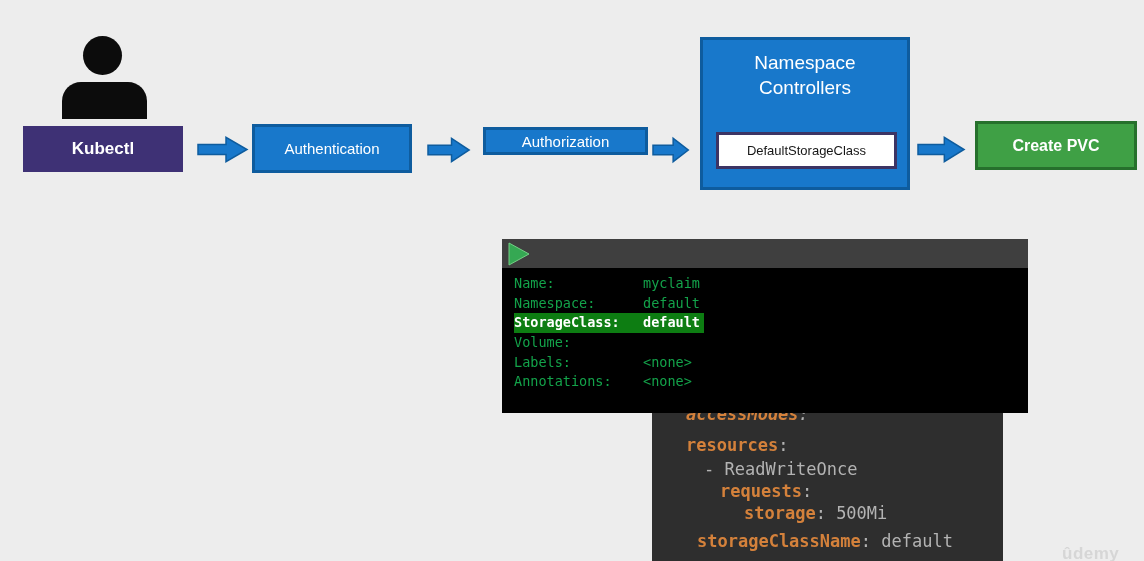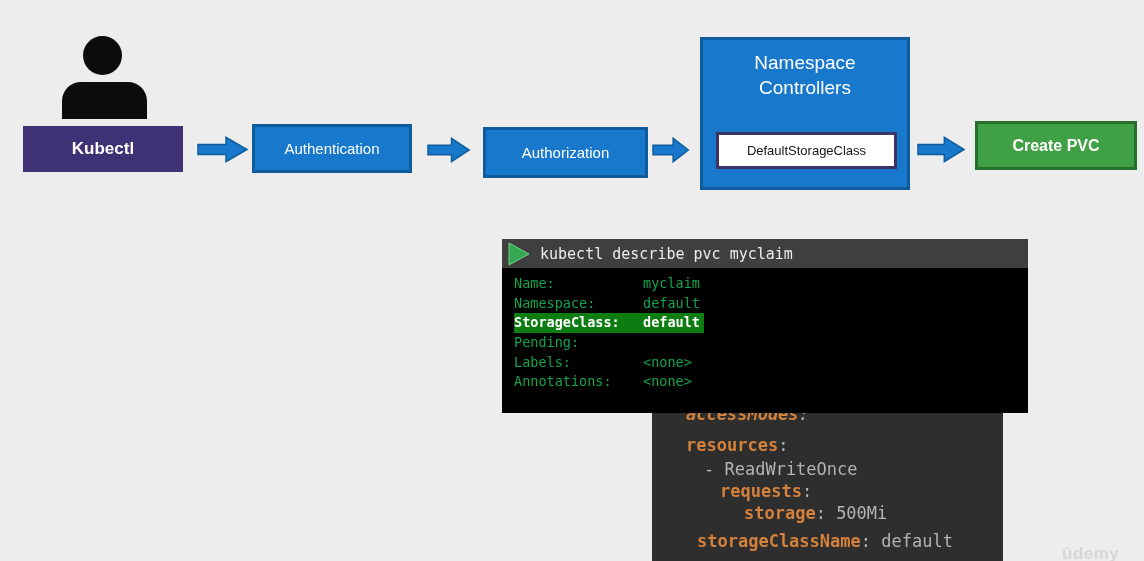--- a/index.html
+++ b/index.html
@@ -16,21 +16,21 @@
   .head { left:83px; top:36px; width:39px; height:39px; border-radius:50%; background:#0c0c0c; }
   .torso { left:62px; top:82px; width:85px; height:37px; background:#0c0c0c; border-radius:19px 19px 0 0; }
 
   
   .fbox {
     display:flex; align-items:center; justify-content:center;
     color:#fff; text-align:center;
   }
   .kubectl { left:23px; top:126px; width:160px; height:46px; background:var(--purple); font-weight:bold; font-size:17px; }
   .authn   { left:252px; top:124px; width:160px; height:49px; background:var(--blue); border:3px solid var(--blue-border); font-size:15px; }
-  .authz   { left:483px; top:127px; width:165px; height:51px; background:var(--blue); border:3px solid var(--blue-border); font-size:15px; }
+  .authz   { left:483px; top:127px; width:165px; height:28px; background:var(--blue); border:3px solid var(--blue-border); font-size:15px; }
   .admission { left:700px; top:37px; width:210px; height:153px; background:var(--blue); border:3px solid var(--blue-border); }
   .adm-title { margin-top:10px; text-align:center; color:#fff; font-size:19px; line-height:25px; }
   .adm-title span { display:block; }
   .dsc-box {
     left:13px; top:92px; width:181px; height:37px;
     background:#fff; border:3px solid var(--inner-border);
     display:flex; align-items:center; justify-content:center;
     color:#161616; font-size:13px;
   }
   .createpvc { left:975px; top:121px; width:162px; height:49px; background:var(--green); border:3px solid var(--green-border); font-weight:bold; font-size:16px; }
@@ -117,25 +117,24 @@
       <div class="yline" style="padding-left: 92px;"><span class="ykey">storage</span><span class="yplain">: 500Mi</span></div>
       <div class="yline" style="padding-left: 45px; margin-top: 6px;"><span class="ykey">storageClassName</span><span class="yplain">: default</span></div>
     </div>
 </div>
 
 <div class="abs terminal">
   <div class="term-header">
     <svg class="play" width="25" height="26" viewBox="0 0 25 26">
       <polygon id="play-tri" points="3,2 23,13 3,24" fill="#35a853" stroke="#74cf85"></polygon>
     </svg>
-    <span class="term-cmd">kubectl describe pvc myclaim</span>
   </div>
   <div class="term-body">
       <div class="trow"><span class="tseg"><span class="tlabel">Name:</span><span>myclaim</span></span></div>
       <div class="trow"><span class="tseg"><span class="tlabel">Namespace:</span><span>default</span></span></div>
       <div class="trow"><span class="tseg hl"><span class="tlabel">StorageClass:</span><span>default</span></span></div>
-      <div class="trow"><span class="tseg"><span class="tlabel">Pending:</span><span></span></span></div>
+      <div class="trow"><span class="tseg"><span class="tlabel">Volume:</span><span></span></span></div>
       <div class="trow"><span class="tseg"><span class="tlabel">Labels:</span><span>&lt;none&gt;</span></span></div>
       <div class="trow"><span class="tseg"><span class="tlabel">Annotations:</span><span>&lt;none&gt;</span></span></div>
     </div>
 </div>
 
 <div class="abs watermark">ûdemy</div>
 
 </body></html>

